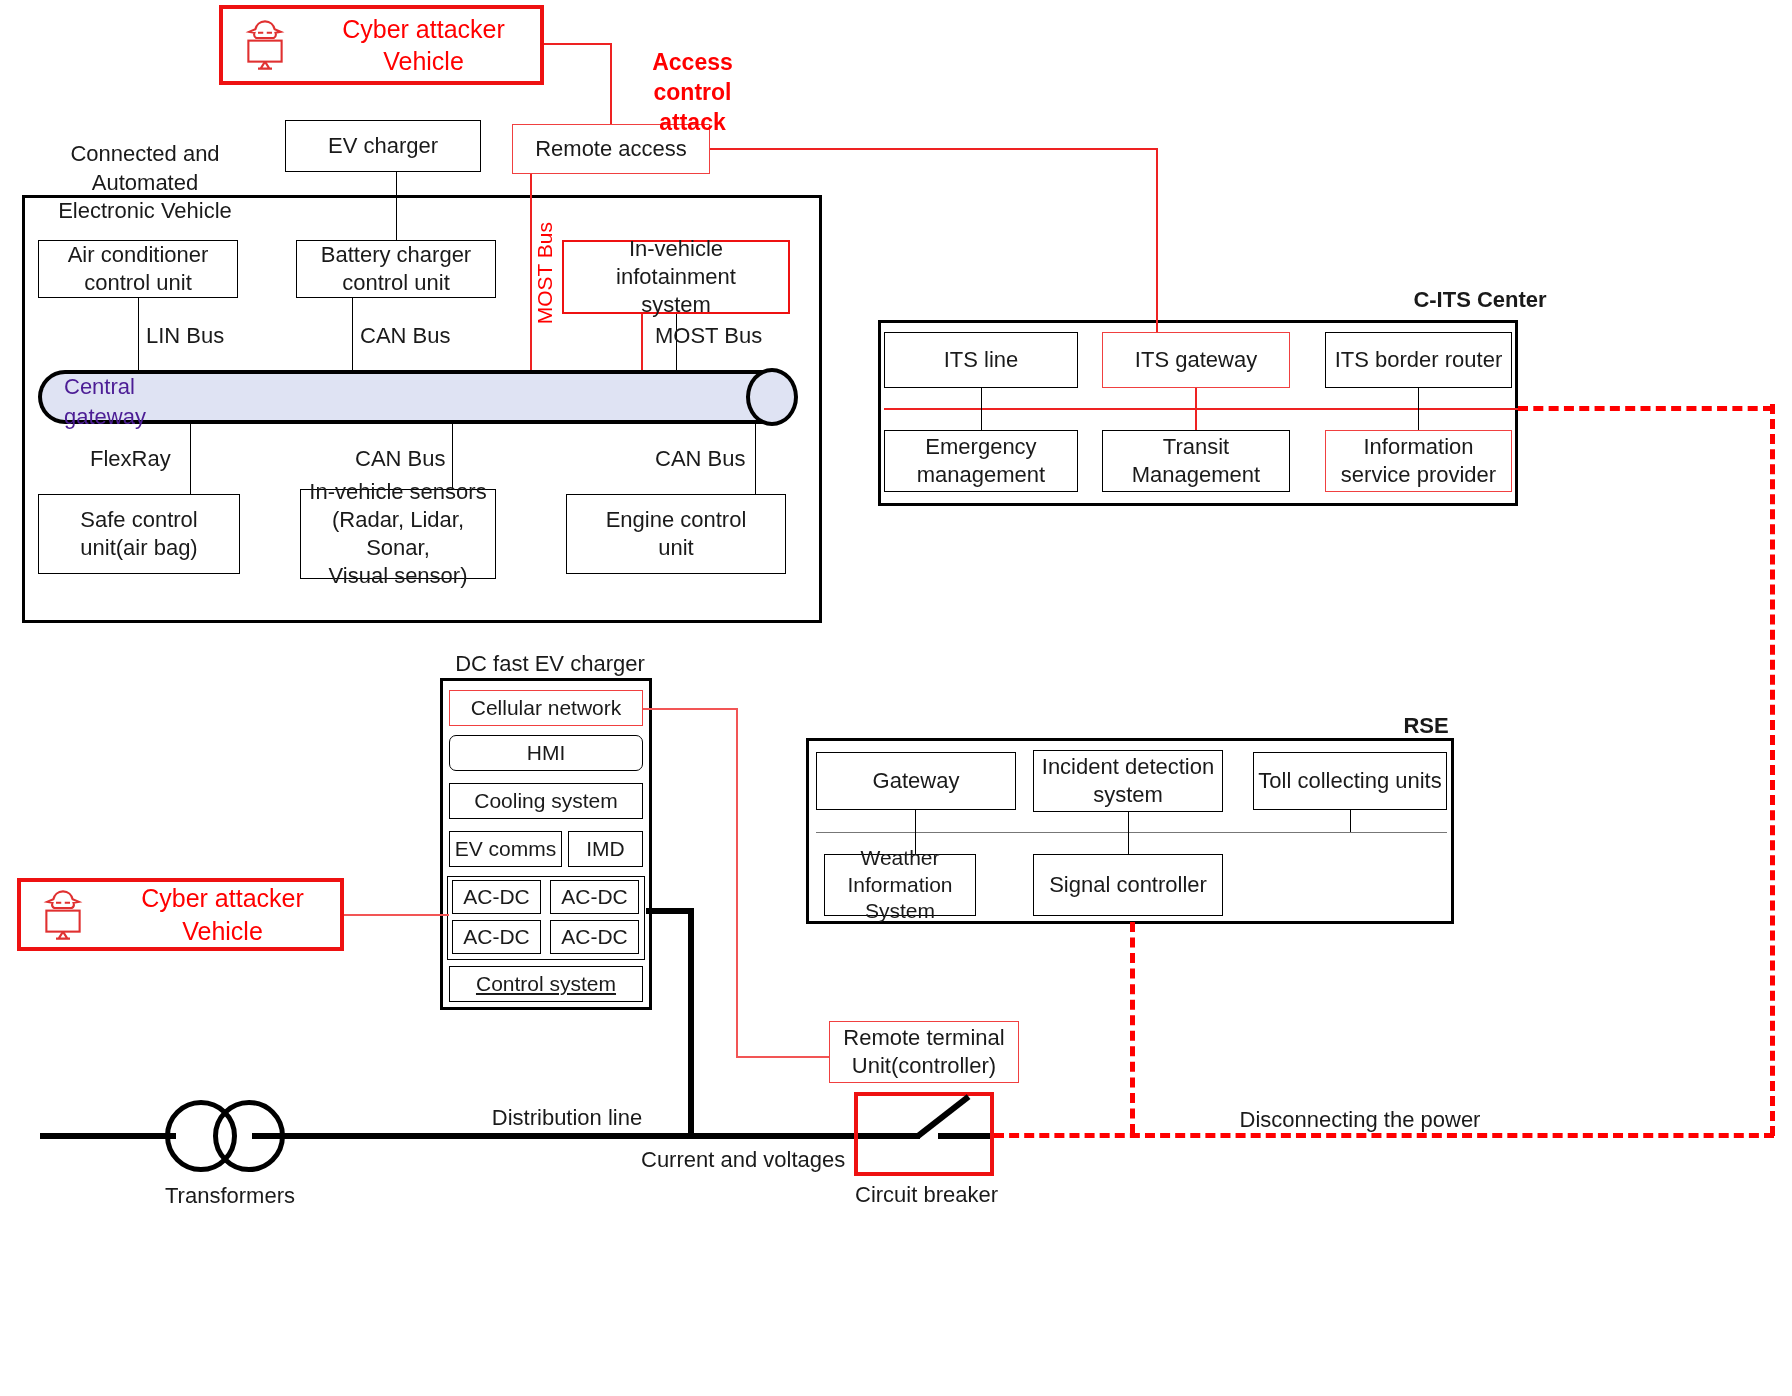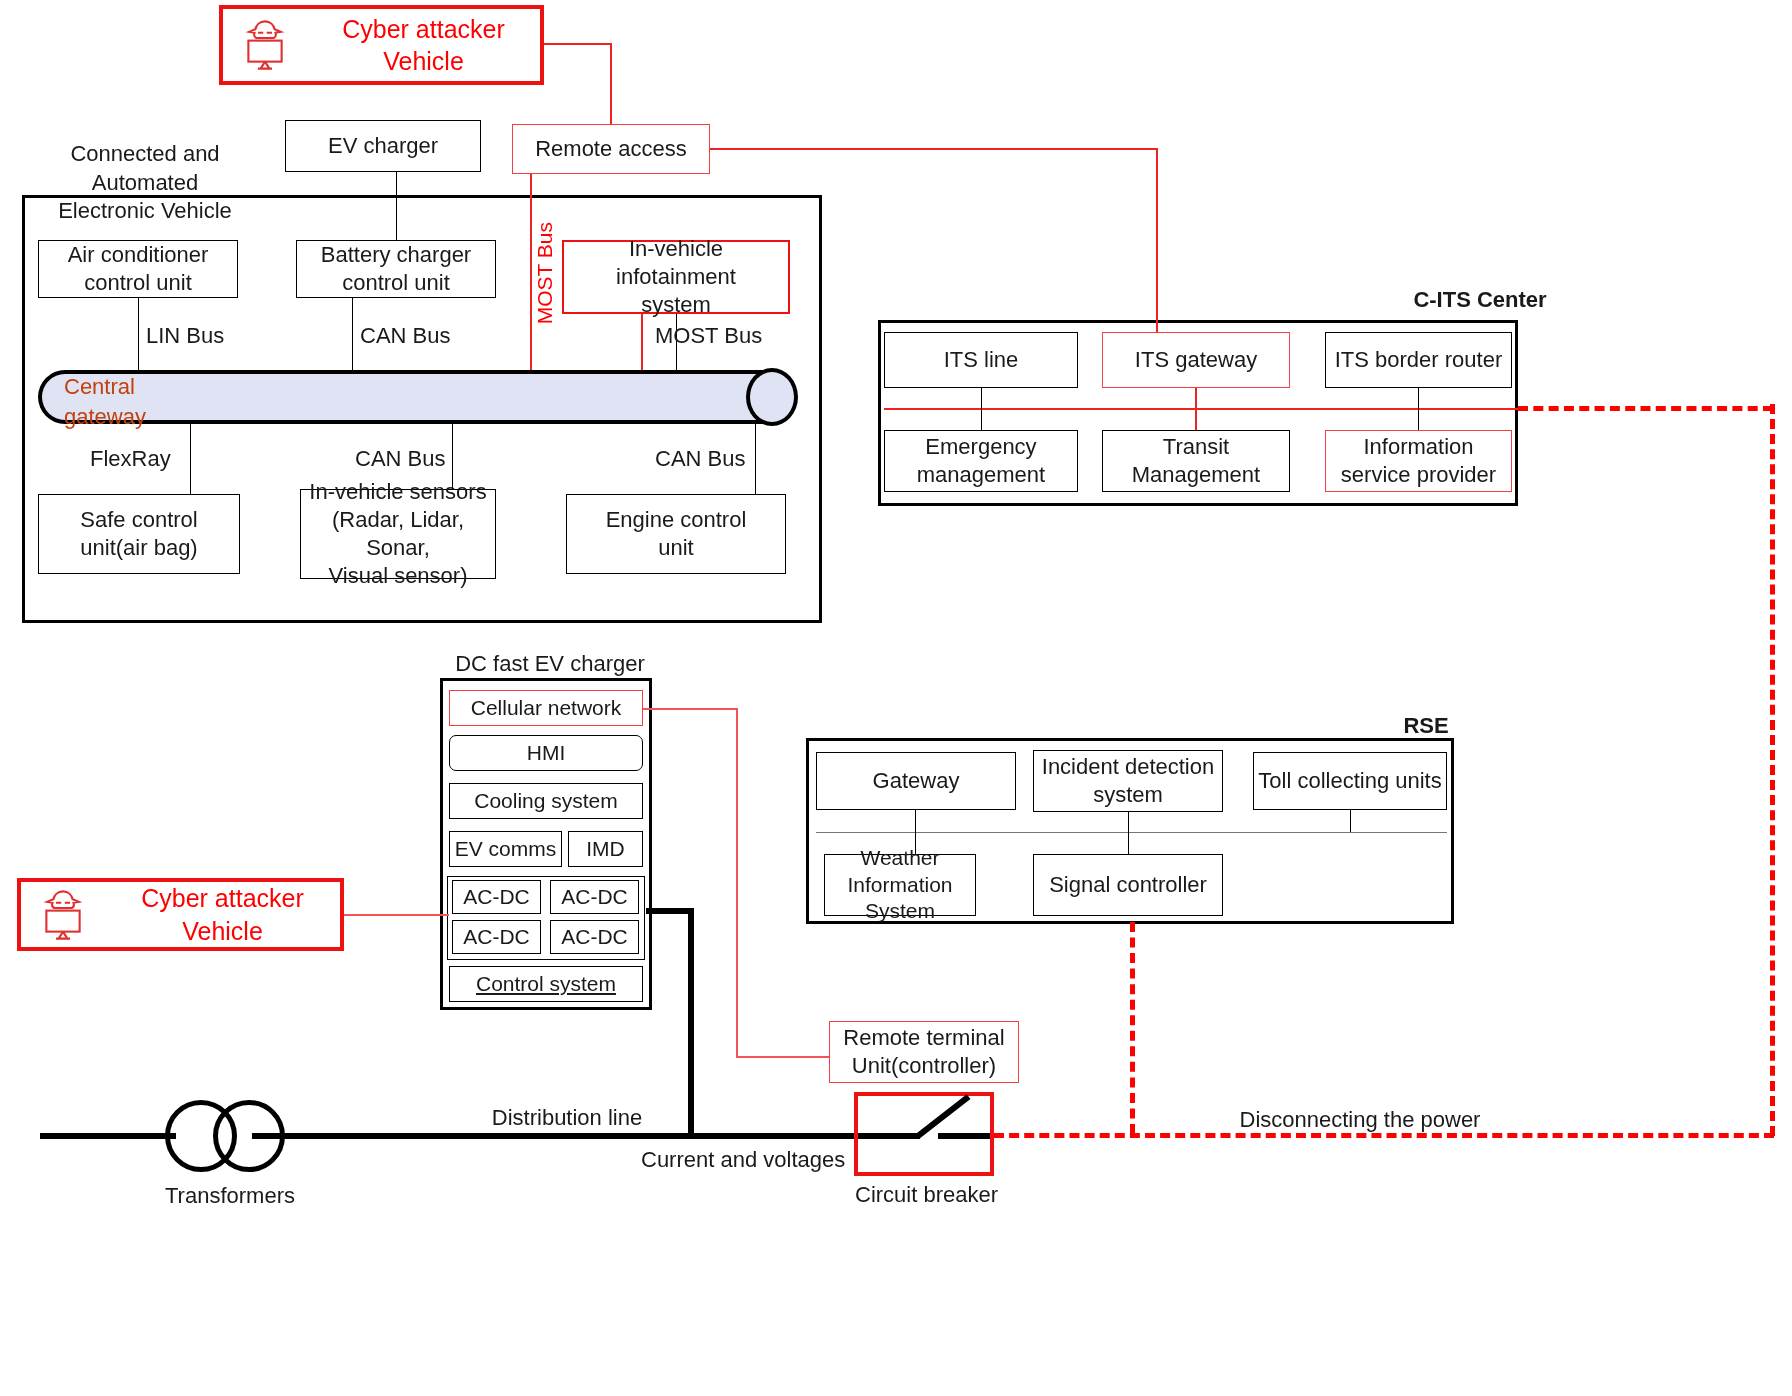--- a/index.html
+++ b/index.html
@@ -37,21 +37,21 @@
   .attacker{display:flex;align-items:center;justify-content:flex-start;padding-left:14px;gap:18px;}
   .attacker .txt{flex:1;text-align:center;color:#ff0000;font-size:25px;line-height:1.3;}
   .hacker-ico{width:56px;height:56px;flex:0 0 auto;}
 
   .gw{position:absolute;z-index:5;}
   .gw-body{position:absolute;left:0;top:0;right:26px;bottom:0;background:#dfe3f3;
            border-top:4px solid #000;border-bottom:4px solid #000;border-left:4px solid #000;
            border-radius:40px 0 0 40px;box-sizing:border-box;}
   .gw-cap{position:absolute;right:0;top:-2px;width:52px;height:calc(100% + 4px);
           border:4px solid #000;border-radius:50%;background:#dfe3f3;box-sizing:border-box;}
-  .gw-txt{position:absolute;left:26px;top:10px;font-size:22px;line-height:1.35;color:#c2410c;z-index:7;white-space:pre;}
+  .gw-txt{position:absolute;left:26px;top:10px;font-size:22px;line-height:1.35;color:#4c1d95;z-index:7;white-space:pre;}
 
   .xfmr{position:absolute;z-index:5;}
   .xfmr .c{position:absolute;top:0;width:72px;height:72px;border:5px solid #000;border-radius:50%;background:transparent;box-sizing:border-box;}
 
   .brk-arm{position:absolute;width:64px;height:5.5px;background:#000;
            transform-origin:left center;transform:rotate(-38deg);z-index:6;}
 </style>
 </head>
 <body>
 
@@ -64,20 +64,22 @@
       <rect x="13" y="27" width="38" height="24" fill="none" stroke="#e03030" stroke-width="2.4"></rect>
       <path d="M32 51 L27 59 M32 51 L37 59 M24 59 l16 0" stroke="#e03030" stroke-width="2.4" fill="none"></path>
     </svg>
     <span class="txt" style="white-space:pre-line;">Cyber attacker
 Vehicle</span>
   </div>
 
   <div class="ln h red" style="left:544px;top:43px;width:68px;height:2.2px;"></div>
   <div class="ln v red" style="left:610px;top:43px;height:92px;width:2.2px;"></div>
 
+  <div class="lbl red" style="left:620px;top:48px;width:145px;font-size:23px;font-weight:600;white-space:pre-line;">Access control
+attack</div>
 
   <div class="lbl" style="left:15px;top:140px;width:260px;white-space:pre-line;">Connected and Automated
 Electronic Vehicle</div>
 
   <div class="group" style="left:22px;top:195px;width:800px;height:428px;"></div>
 
   <div class="box" style="left:285px;top:120px;width:196px;height:52px;">
     <span>EV charger</span>
   </div>
   <div class="box redthin" style="left:512px;top:124px;width:198px;height:50px;">

